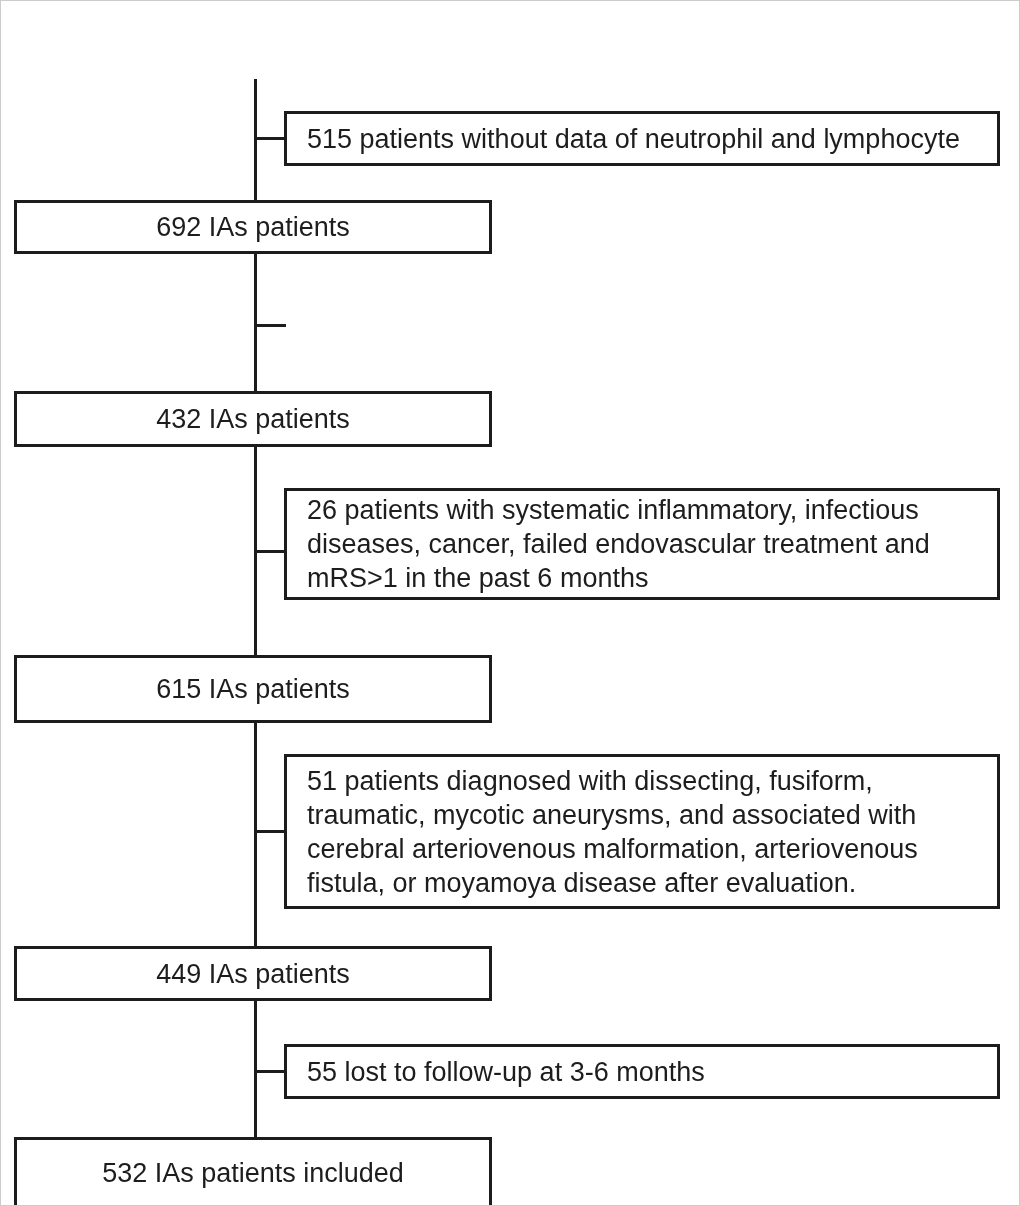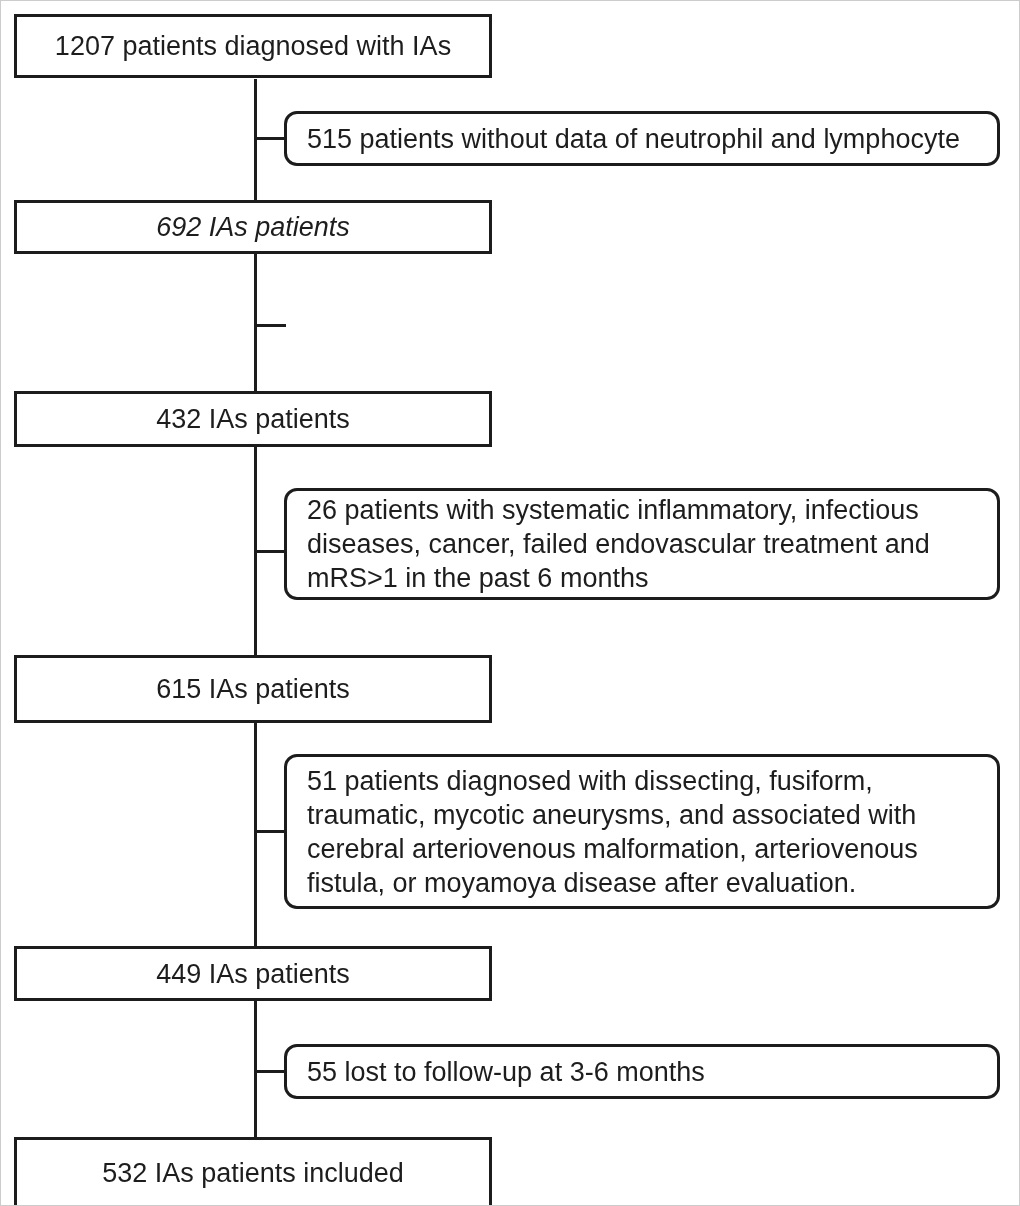--- a/index.html
+++ b/index.html
@@ -46,41 +46,37 @@
     justify-content: center;
     text-align: center;
     padding: 2px 10px;
   }
   .box.side {
     left: 283px;
     width: 716px;
     justify-content: flex-start;
     text-align: left;
     padding: 6px 28px 6px 20px;
-    border-radius: 13px;
   }
 </style>
 </head>
 <body>
 
 <div id="canvas">
 
   <div class="vline" style="left:253px; top:78px; height:1058px;"></div>
 
   <div class="hstub" style="left:253px; top:136px; width:32px;"></div>
   <div class="hstub" style="left:253px; top:323px; width:32px;"></div>
   <div class="hstub" style="left:253px; top:549px; width:32px;"></div>
   <div class="hstub" style="left:253px; top:829px; width:32px;"></div>
   <div class="hstub" style="left:253px; top:1069px; width:32px;"></div>
 
-  <div class="box main" style="top:13px; height:64px;">
-    <span>1207 patients diagnosed with IAs</span>
-  </div>
 
-  <div class="box main" style="top:199px; height:54px;font-style:italic;">
+  <div class="box main" style="top:199px; height:54px;">
     <span>692 IAs patients</span>
   </div>
 
   <div class="box main" style="top:390px; height:56px;">
     <span>432 IAs patients</span>
   </div>
 
   <div class="box main" style="top:654px; height:68px;">
     <span>615 IAs patients</span>
   </div>

